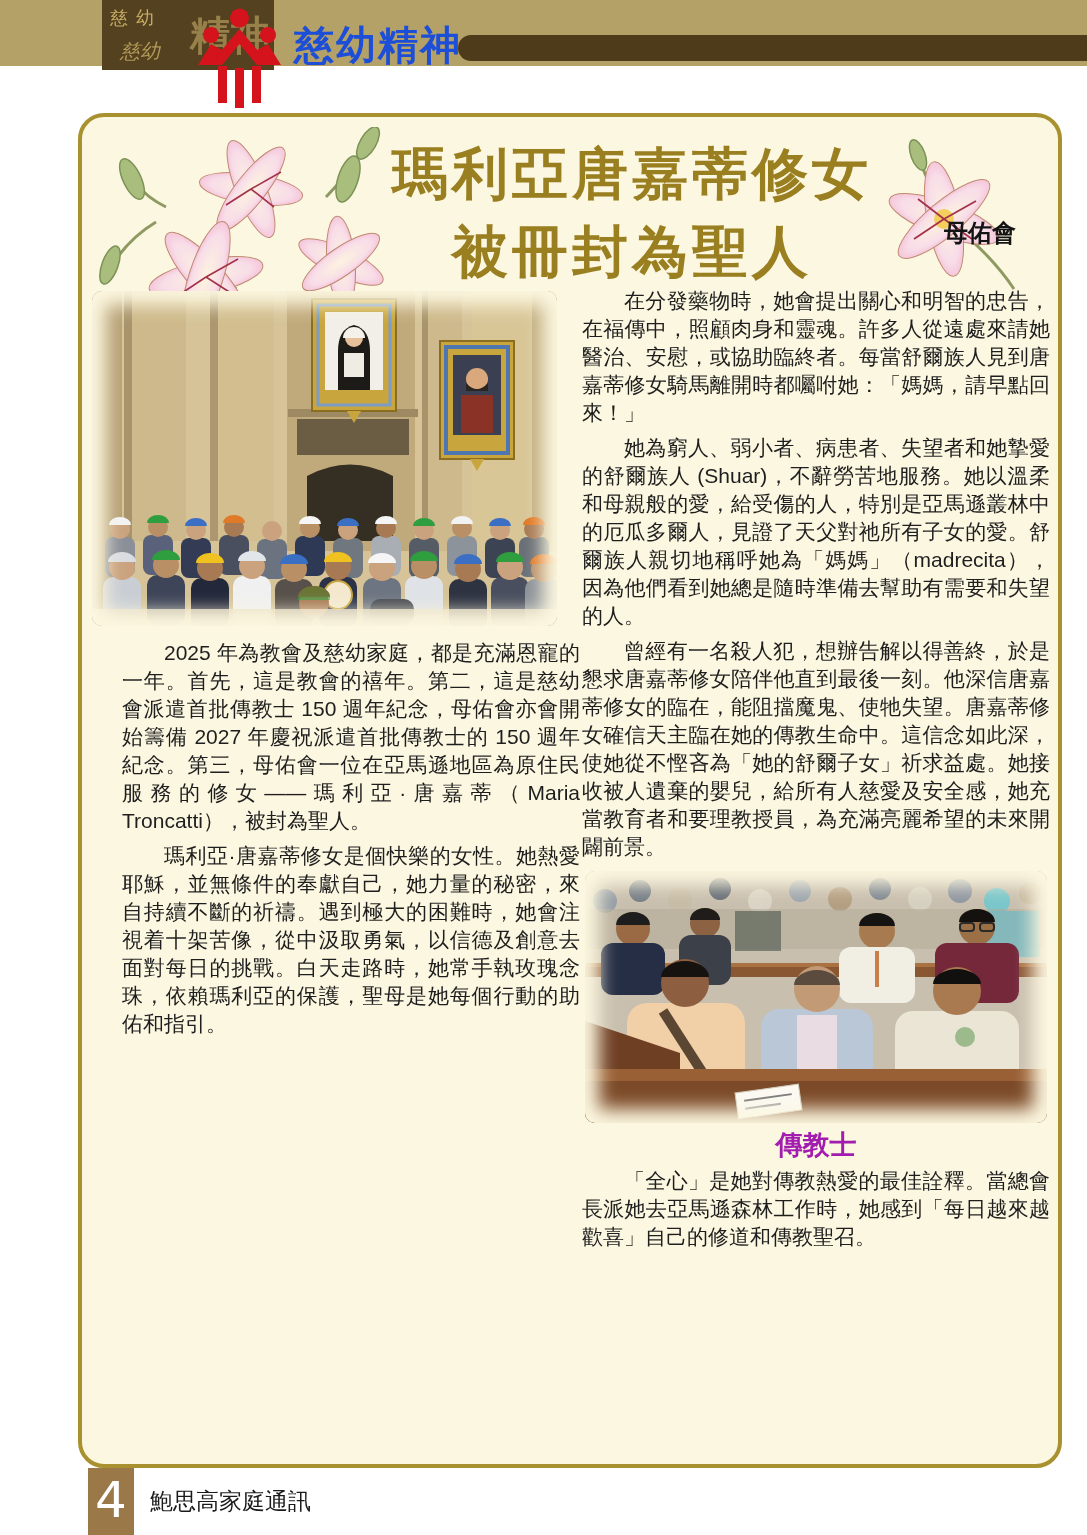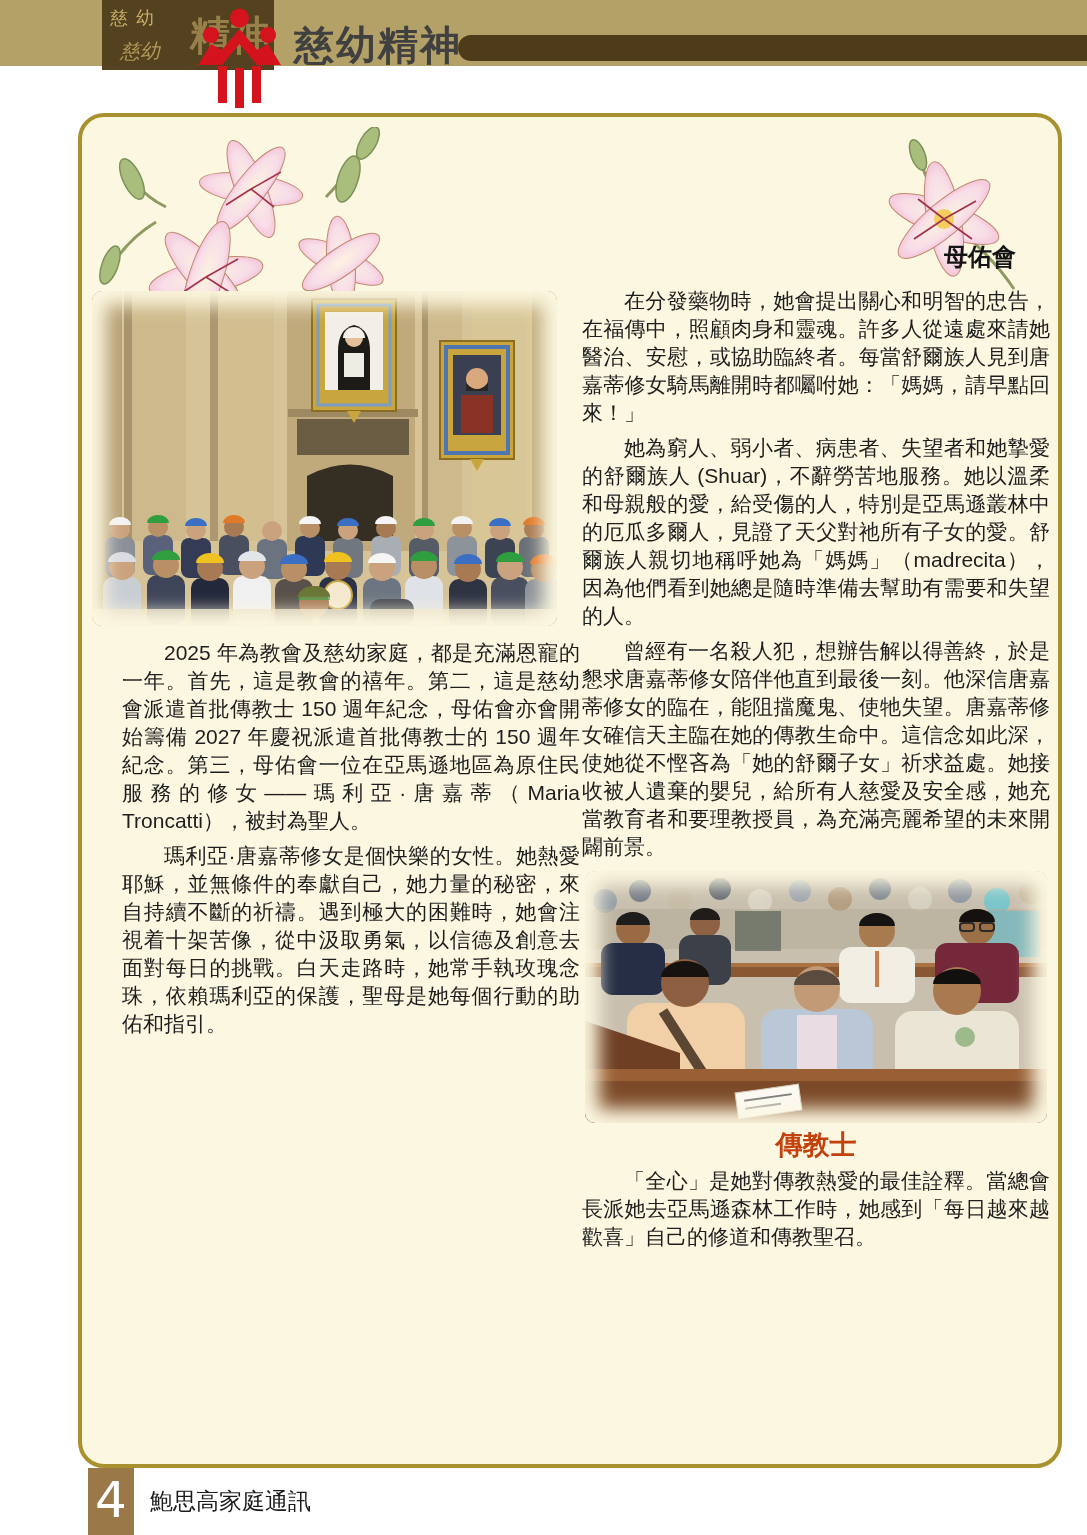--- a/index.html
+++ b/index.html
@@ -8,46 +8,46 @@
     font-family:"Liberation Sans","DejaVu Sans",sans-serif;color:#1e1e1e;
     overflow:hidden;
   }
   
   .header-band{position:absolute;left:0;top:0;width:1087px;height:66px;background:#b3a167;}
   .logo-box{position:absolute;left:102px;top:0;width:172px;height:70px;background:#54411f;z-index:2;}
   .logo-box .cal-top{position:absolute;left:8px;top:6px;font-size:18px;color:#c7ae67;font-family:"Liberation Serif",serif;letter-spacing:8px;}
   .logo-box .cal-big{position:absolute;right:4px;top:8px;font-size:40px;font-weight:bold;color:#97804a;font-family:"Liberation Serif",serif;}
   .logo-box .cal-bottom{position:absolute;left:18px;top:38px;font-size:20px;color:#b29a58;font-family:"Liberation Serif",serif;font-style:italic;}
   .logo-figures{position:absolute;left:196px;top:8px;width:86px;height:100px;z-index:3;}
-  .header-title{position:absolute;left:294px;top:18px;font-size:40px;font-weight:bold;color:#404040;z-index:2;letter-spacing:2px;}
+  .header-title{position:absolute;left:294px;top:18px;font-size:40px;font-weight:bold;color:#1d4ed8;z-index:2;letter-spacing:2px;}
   .header-pill{position:absolute;left:458px;top:35px;right:0;height:26px;background:#4e3b19;border-radius:13px 0 0 13px;}
   
   .card{
     position:absolute;left:78px;top:113px;width:984px;height:1355px;box-sizing:border-box;
     background:#fcf7e0;border:4px solid #a8912e;border-radius:26px;overflow:hidden;
   }
   .flowers-left{position:absolute;left:4px;top:10px;width:330px;height:192px;}
   .flower-right{position:absolute;left:782px;top:22px;width:175px;height:165px;}
   .article-title{position:absolute;left:250px;top:18px;width:600px;text-align:center;z-index:2;
     font-family:"Liberation Serif","DejaVu Serif",serif;font-weight:bold;color:#9a7f21;
     font-size:56px;line-height:78px;letter-spacing:4px;}
-  .byline{position:absolute;right:42px;top:124px;font-size:24px;font-weight:bold;color:#141414;z-index:3;}
+  .byline{position:absolute;right:42px;top:100px;font-size:24px;font-weight:bold;color:#141414;z-index:3;}
   .photo{position:absolute;border-radius:10px;}
   .photo::after{content:"";position:absolute;inset:0;border-radius:10px;
     box-shadow:inset 0 0 18px 14px #fcf7e0;pointer-events:none;}
   .photo svg{display:block;border-radius:10px;}
   .photo1{left:10px;top:174px;width:465px;height:335px;}
   .photo2{position:relative;width:462px;height:252px;margin:10px auto 6px auto;border-radius:10px;}
   .photo2::after{content:"";position:absolute;inset:0;border-radius:10px;
     box-shadow:inset 0 0 18px 14px #fcf7e0;pointer-events:none;}
   .col{position:absolute;font-size:21px;line-height:28px;text-align:justify;}
   .col-left{left:17px;top:522px;width:458px;margin-left:23px;}
   .col-right{left:500px;top:170px;width:468px;}
   .para{margin:0 0 7px 0;text-indent:2em;}
-  .sec-head{text-align:center;font-size:27px;font-weight:bold;color:#c2410c;margin:8px 0 8px 0;text-indent:0;}
+  .sec-head{text-align:center;font-size:27px;font-weight:bold;color:#a21caf;margin:8px 0 8px 0;text-indent:0;}
   
   .page-tab{position:absolute;left:88px;top:1468px;width:46px;height:67px;background:#9a7848;
     color:#ffffff;font-size:50px;text-align:center;line-height:64px;font-family:"DejaVu Sans",sans-serif;}
   .footer-pub{position:absolute;left:150px;top:1486px;font-size:23px;font-weight:normal;color:#1a1a1a;}
 </style>
 </head>
 <body>
 
 <div class="header-band">
   <div class="header-pill"></div>
@@ -137,20 +137,24 @@
     </g>
     <circle cx="80" cy="80" r="10" fill="#f4cf5e"></circle>
     <g stroke="#a3324a" stroke-width="1.8">
       <line x1="80" y1="80" x2="112" y2="62"></line>
         <line x1="80" y1="80" x2="108" y2="100"></line>
         <line x1="80" y1="80" x2="50" y2="100"></line>
         <line x1="80" y1="80" x2="54" y2="60"></line>
     </g>
   </svg>
 
+  <div class="article-title">
+    <div>瑪利亞唐嘉蒂修女</div>
+    <div>被冊封為聖人</div>
+  </div>
   <div class="byline">母佑會</div>
 
   <div class="photo photo1">
     <svg width="465" height="335" viewBox="0 0 465 335">
       <rect width="465" height="335" fill="#d6c498"></rect>
       <rect x="0" y="0" width="30" height="335" fill="#b7a176"></rect>
 
       <g>
         <rect x="32" y="0" width="62" height="250" fill="#cdb98b"></rect>
           <rect x="32" y="0" width="8" height="250" fill="#a8946b"></rect>

